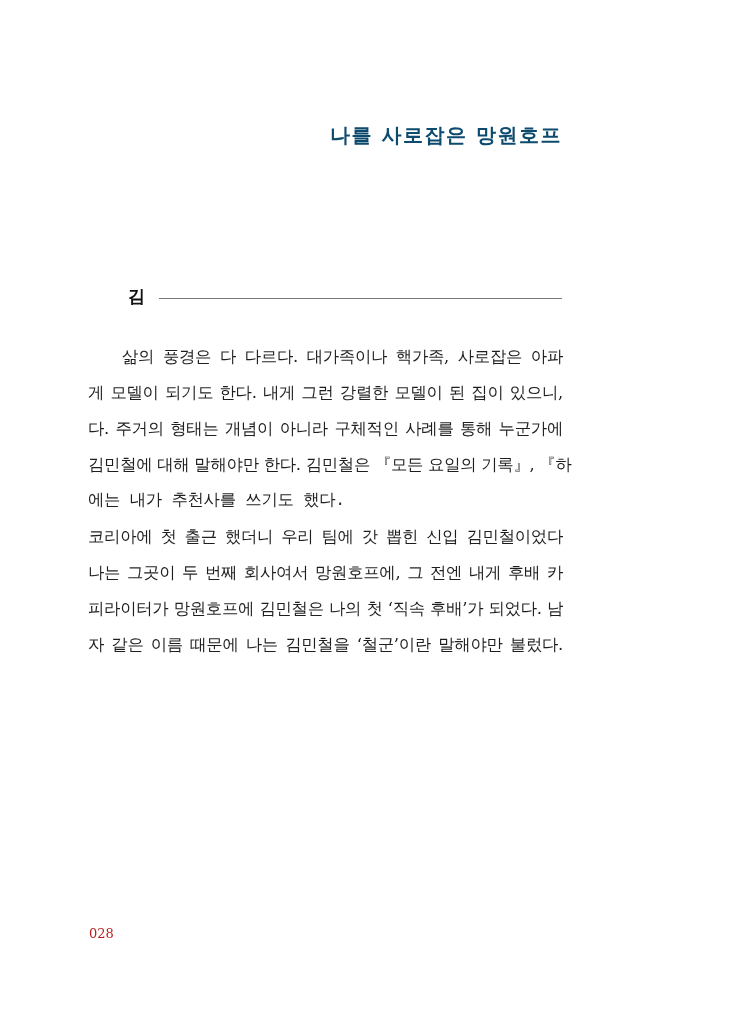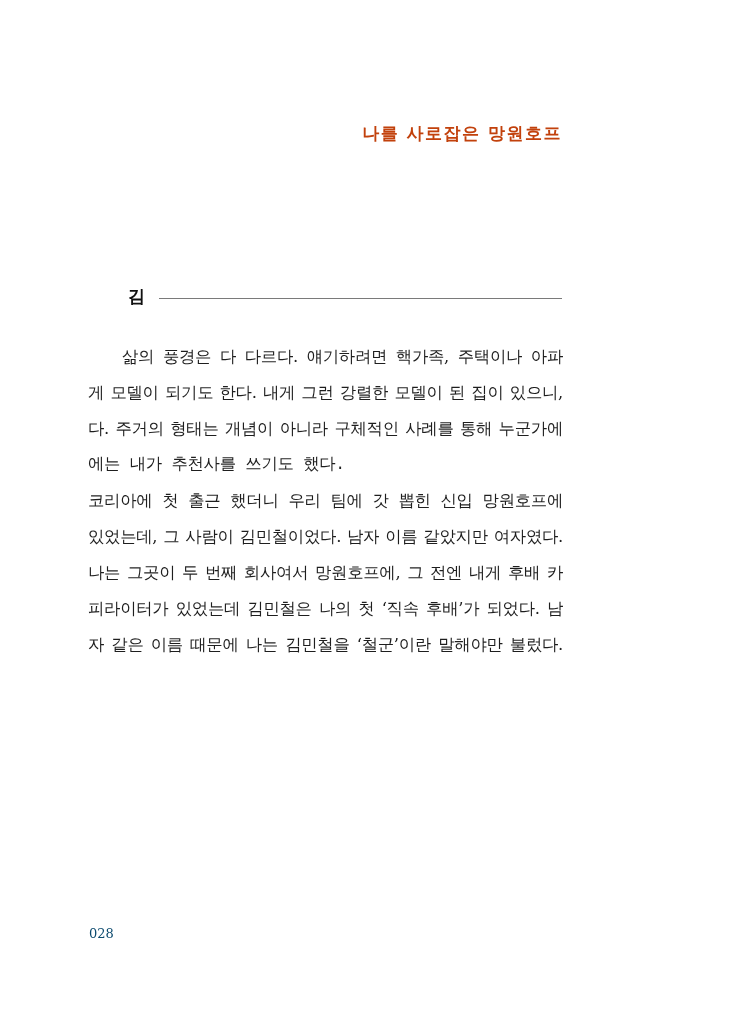--- a/index.html
+++ b/index.html
@@ -1,47 +1,47 @@
 <!DOCTYPE html>
 <html><head>
   <meta charset="utf-8">
   <style>
     html, body { margin: 0; padding: 0; background: #ffffff; }
     body { width: 735px; height: 1024px; position: relative; overflow: hidden;
            font-family: "DejaVu Serif", "Liberation Serif", serif; color: #1e1e1e; }
     .chapter-title { position: absolute; right: 173px; top: 122px;
            font-family: "DejaVu Sans", "Liberation Sans", sans-serif; font-weight: bold;
-           font-size: 17px; letter-spacing: 1.5px; color: #c2410c; }
+           font-size: 20px; letter-spacing: 1.5px; color: #0c4a6e; }
     .author-row { position: absolute; left: 128px; top: 283px; width: 434px; height: 26px;
            display: flex; align-items: center; }
     .author-name { font-family: "DejaVu Sans", "Liberation Sans", sans-serif; font-weight: bold;
            font-size: 17px; color: #111; margin-right: 14px; }
     .author-rule { flex: 1; height: 0; border-top: 1px solid #7a7a7a; margin-top: 4px; }
     .body-text { position: absolute; left: 88px; top: 342px; width: 475px; }
     .line { height: 36px; line-height: 30px; font-size: 16.4px; white-space: nowrap;
             text-align: justify; text-align-last: justify; letter-spacing: -0.3px; }
     .line.indent { padding-left: 34px; }
     .line.last { text-align-last: left; font-family: Liberation Mono, monospace; }
-    .page-number { position: absolute; left: 89px; top: 926px; font-size: 13px; color: #0c4a6e; }
+    .page-number { position: absolute; left: 89px; top: 926px; font-size: 13px; color: #b91c1c; }
   </style>
 </head>
 <body>
 
 <div class="chapter-title">나를 사로잡은 망원호프</div>
 
 <div class="author-row">
   <span class="author-name">김</span>
   <span class="author-rule"></span>
 </div>
 
 <div class="body-text">
-  <div class="line indent">삶의 풍경은 다 다르다. 얘기하려면 핵가족, 주택이나 아파</div>
+  <div class="line indent">삶의 풍경은 다 다르다. 대가족이나 핵가족, 사로잡은 아파</div>
   <div class="line">게 모델이 되기도 한다. 내게 그런 강렬한 모델이 된 집이 있으니,</div>
   <div class="line">다. 주거의 형태는 개념이 아니라 구체적인 사례를 통해 누군가에</div>
+  <div class="line">김민철에 대해 말해야만 한다. 김민철은 『모든 요일의 기록』, 『하</div>
   <div class="line last">에는 내가 추천사를 쓰기도 했다.</div>
-  <div class="line">코리아에 첫 출근 했더니 우리 팀에 갓 뽑힌 신입 망원호프에</div>
-  <div class="line">있었는데, 그 사람이 김민철이었다. 남자 이름 같았지만 여자였다.</div>
+  <div class="line">코리아에 첫 출근 했더니 우리 팀에 갓 뽑힌 신입 김민철이었다</div>
   <div class="line">나는 그곳이 두 번째 회사여서 망원호프에, 그 전엔 내게 후배 카</div>
-  <div class="line">피라이터가 있었는데 김민철은 나의 첫 ‘직속 후배’가 되었다. 남</div>
+  <div class="line">피라이터가 망원호프에 김민철은 나의 첫 ‘직속 후배’가 되었다. 남</div>
   <div class="line">자 같은 이름 때문에 나는 김민철을 ‘철군’이란 말해야만 불렀다.</div>
 </div>
 
 <div class="page-number">028</div>
 
 </body></html>

